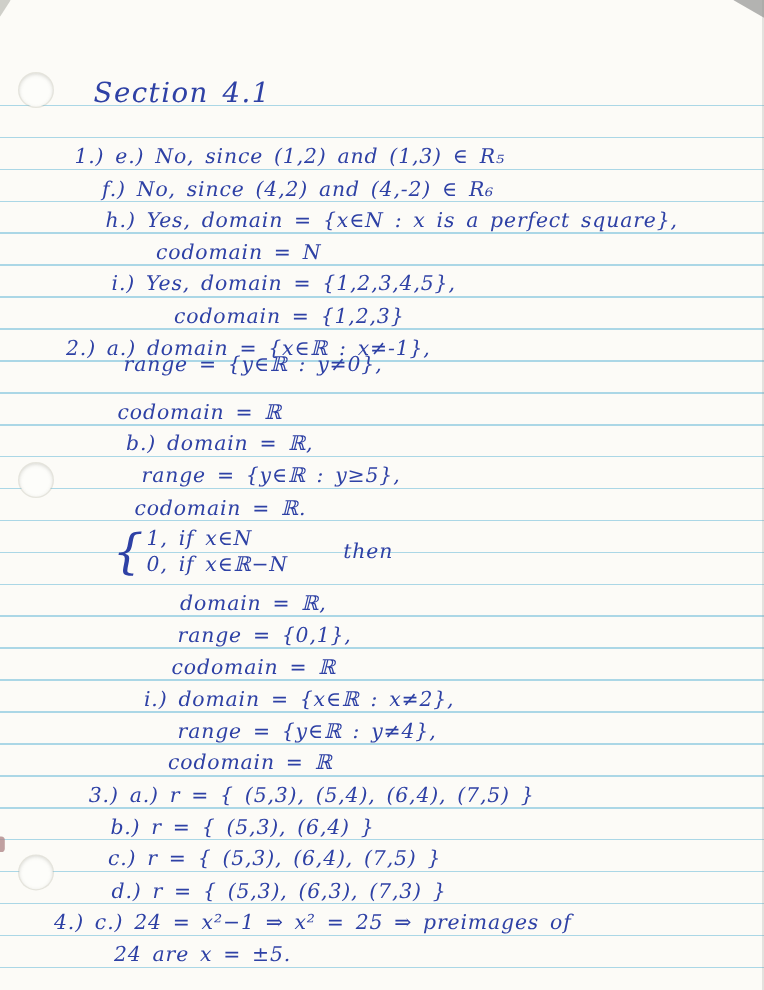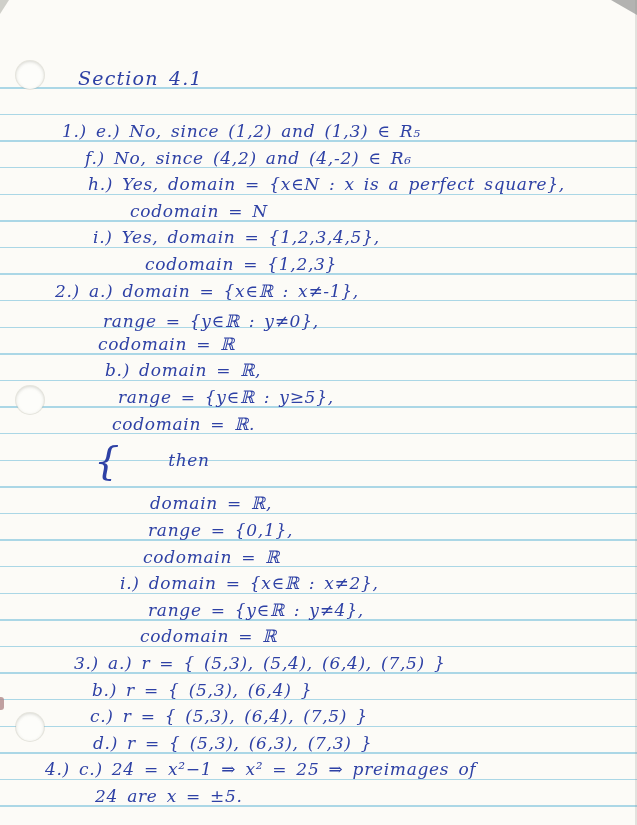--- a/index.html
+++ b/index.html
@@ -36,21 +36,21 @@
     position: absolute;
     white-space: nowrap;
     font-style: italic;
     font-size: 17px;
     letter-spacing: 0.7px;
     word-spacing: 3px;
     color: var(--ink, #2e41a5);
     line-height: 24px;
   }
   .hand.title {
-    font-size: 19px;
+    font-size: 23px;
     letter-spacing: 1.2px;
   }
   .cases-line {
     display: inline-flex;
     align-items: center;
   }
   .cases-line .brace {
     font-size: 40px;
     font-style: italic;
     margin: 0 2px 0 6px;
@@ -98,27 +98,31 @@
 
   <div id="handwriting-layer">
       <div class="hand title" style="left: 78px; top: 65.8px;">Section 4.1</div>
       <div class="hand" style="left: 62px; top: 119px;">1.) e.) No, since (1,2) and (1,3) ∈ R₅</div>
       <div class="hand" style="left: 85px; top: 145.6px;">f.) No, since (4,2) and (4,-2) ∈ R₆</div>
       <div class="hand" style="left: 88px; top: 172.2px;">h.) Yes, domain = {x∈N : x is a perfect square},</div>
       <div class="hand" style="left: 130px; top: 198.8px;">codomain = N</div>
       <div class="hand" style="left: 93px; top: 225.4px;">i.) Yes, domain = {1,2,3,4,5},</div>
       <div class="hand" style="left: 133px; top: 252px; margin-left: 12px;">codomain = {1,2,3}</div>
       <div class="hand" style="left: 55px; top: 278.6px;">2.) a.) domain = {x∈ℝ : x≠-1},</div>
-      <div class="hand" style="left: 103px; top: 309px;">range = {y∈ℝ : y≠0},</div>
+      <div class="hand" style="left: 103px; top: 292px;">range = {y∈ℝ : y≠0},</div>
       <div class="hand" style="left: 98px; top: 331.8px;">codomain = ℝ</div>
       <div class="hand" style="left: 105px; top: 358.4px;">b.) domain = ℝ,</div>
       <div class="hand" style="left: 118px; top: 385px;">range = {y∈ℝ : y≥5},</div>
       <div class="hand" style="left: 112px; top: 411.6px;">codomain = ℝ.</div>
       <div class="hand cases-line" style="left: 88px; top: 438.2px;">
         <span class="brace">{</span>
+        <span class="case-stack">
+          <span>1, if x∈N</span>
+          <span>0, if x∈ℝ−N</span>
+        </span>
         <span class="then">then</span>
       </div>
       <div class="hand" style="left: 150px; top: 491.4px;">domain = ℝ,</div>
       <div class="hand" style="left: 148px; top: 518px;">range = {0,1},</div>
       <div class="hand" style="left: 143px; top: 544.6px;">codomain = ℝ</div>
       <div class="hand" style="left: 120px; top: 571.2px;">i.) domain = {x∈ℝ : x≠2},</div>
       <div class="hand" style="left: 148px; top: 597.8px;">range = {y∈ℝ : y≠4},</div>
       <div class="hand" style="left: 140px; top: 624.4px;">codomain = ℝ</div>
       <div class="hand" style="left: 74px; top: 651px;">3.) a.) r = { (5,3), (5,4), (6,4), (7,5) }</div>
       <div class="hand" style="left: 92px; top: 677.6px;">b.) r = { (5,3), (6,4) }</div>

